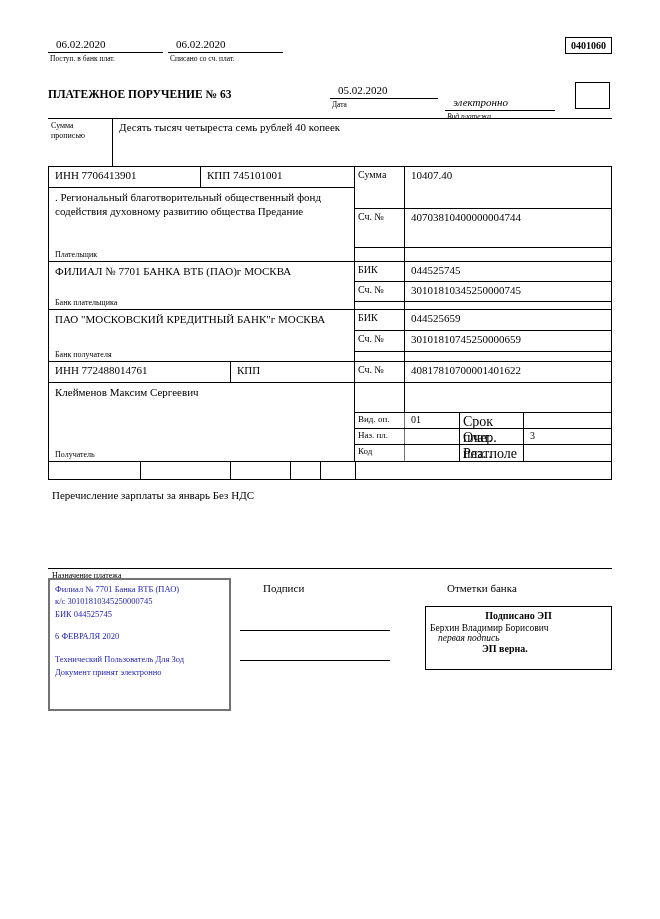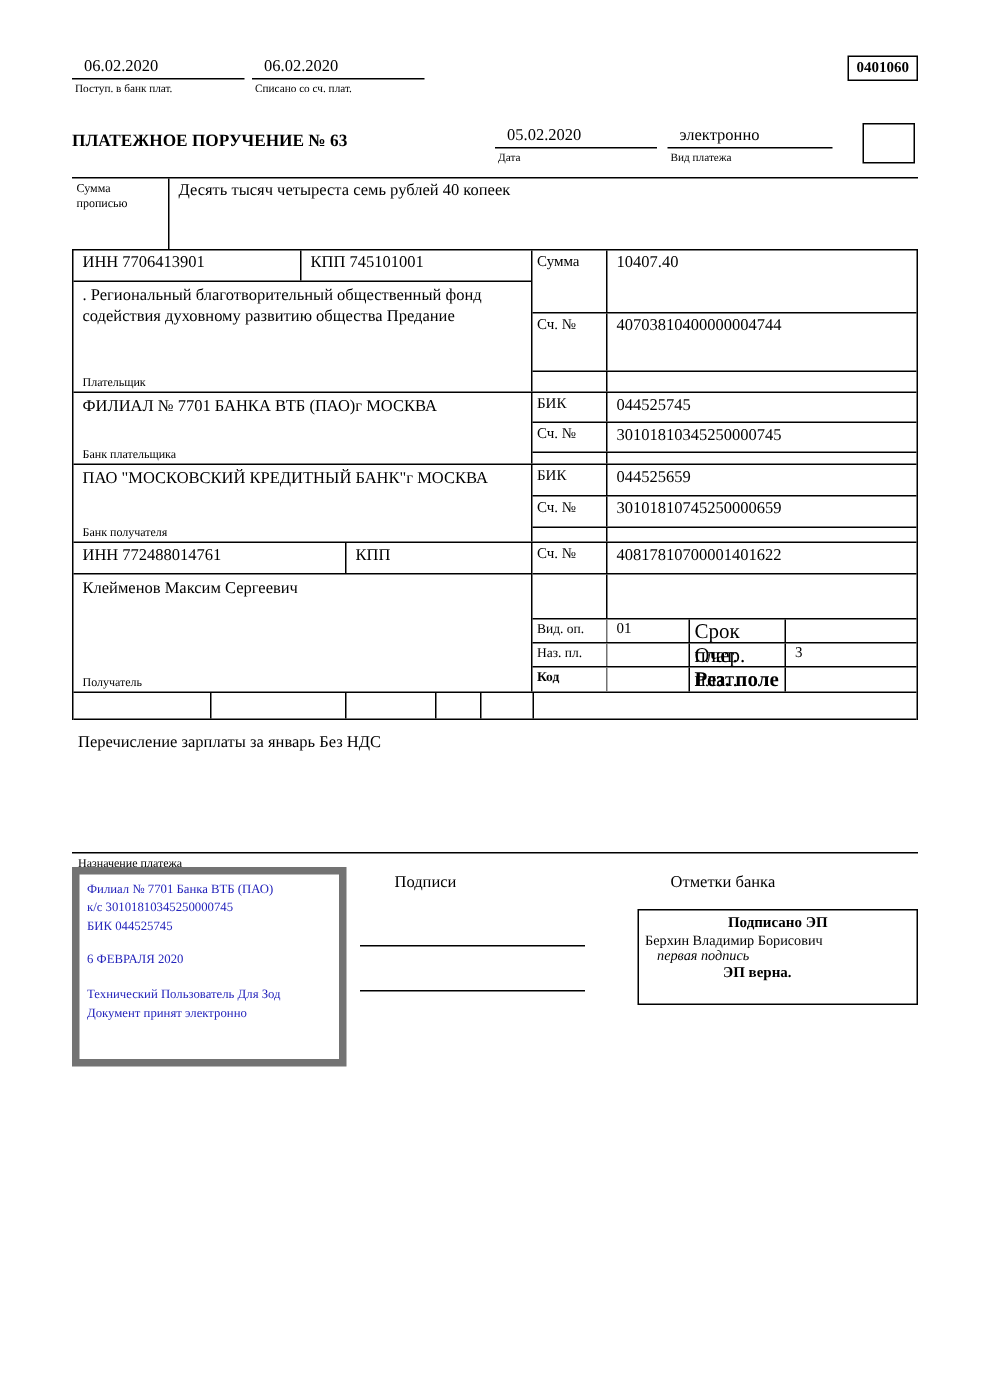--- a/index.html
+++ b/index.html
@@ -36,21 +36,21 @@
   .vc { flex:1; font-size:11px; padding:2px 6px; }
   .mini { display:flex; }
   .mc1 { width:50px; border-right:1px solid #737373; font-size:9px; padding:1px 3px; }
   .mc2 { width:55px; border-right:1px solid #000; font-size:10px; padding:1px 6px; }
   .mc3 { width:64px; border-right:1px solid #000; font-size:14px; padding:1px 3px; }
   .mc4 { flex:1; font-size:10px; padding:1px 6px; }
   .gridrow { height:18px; }
   .gc { border-right:1px solid #000; }
 
   
-  .stamp { left:48px; top:578px; width:183px; height:133px; border:5px solid #737373; padding:3px 5px; color:#2424bb; font-size:8.5px; line-height:1.45; }
+  .stamp { left:48px; top:578px; width:183px; height:133px; border:2px solid #737373; padding:3px 5px; color:#2424bb; font-size:8.5px; line-height:1.45; }
   .epbox { left:425px; top:606px; width:187px; height:64px; border:1px solid #000; padding:3px 4px; }
   .sigline { border-top:1px solid #000; }
 </style>
 </head>
 <body>
 
 <div class="page">
 
   <div class="abs" style="left:48px; top:38px; width:115px;">
     <div class="field">06.02.2020</div>
@@ -60,21 +60,21 @@
     <div class="field">06.02.2020</div>
     <div class="flabel">Списано со сч. плат.</div>
   </div>
   <div class="abs codebox" style="left:565px; top:37px; width:47px;">0401060</div>
 
   <div class="abs b" style="left:48px; top:88px; font-size:11.5px;">ПЛАТЕЖНОЕ ПОРУЧЕНИЕ № 63</div>
   <div class="abs" style="left:330px; top:84px; width:108px;">
     <div class="field">05.02.2020</div>
     <div class="flabel">Дата</div>
   </div>
-  <div class="abs" style="left:445px; top:84px; width:110px;">
+  <div class="abs" style="left:445px; top:96px; width:110px;font-style:italic;">
     <div class="field">электронно</div>
     <div class="flabel">Вид платежа</div>
   </div>
   <div class="abs" style="left:575px; top:82px; width:35px; height:27px; border:1px solid #000;"></div>
 
   <div class="abs amount">
     <div class="lbl">Сумма прописью</div>
     <div class="val">Десять тысяч четыреста семь рублей 40 копеек</div>
   </div>
 
@@ -170,21 +170,21 @@
           <div class="mc2">01</div>
           <div class="mc3">Срок плат.</div>
           <div class="mc4"></div>
         </div>
         <div class="mini bb" style="height:16px;">
           <div class="mc1">Наз. пл.</div>
           <div class="mc2"></div>
           <div class="mc3">Очер. плат.</div>
           <div class="mc4">3</div>
         </div>
-        <div class="mini" style="height:16px;font-weight:bold;">
+        <div class="mini" style="height:16px;">
           <div class="mc1">Код</div>
           <div class="mc2"></div>
           <div class="mc3">Рез. поле</div>
           <div class="mc4"></div>
         </div>
       </div>
     </div>
 
     <div class="band gridrow">
       <div class="gc" style="width:92px;"></div>

